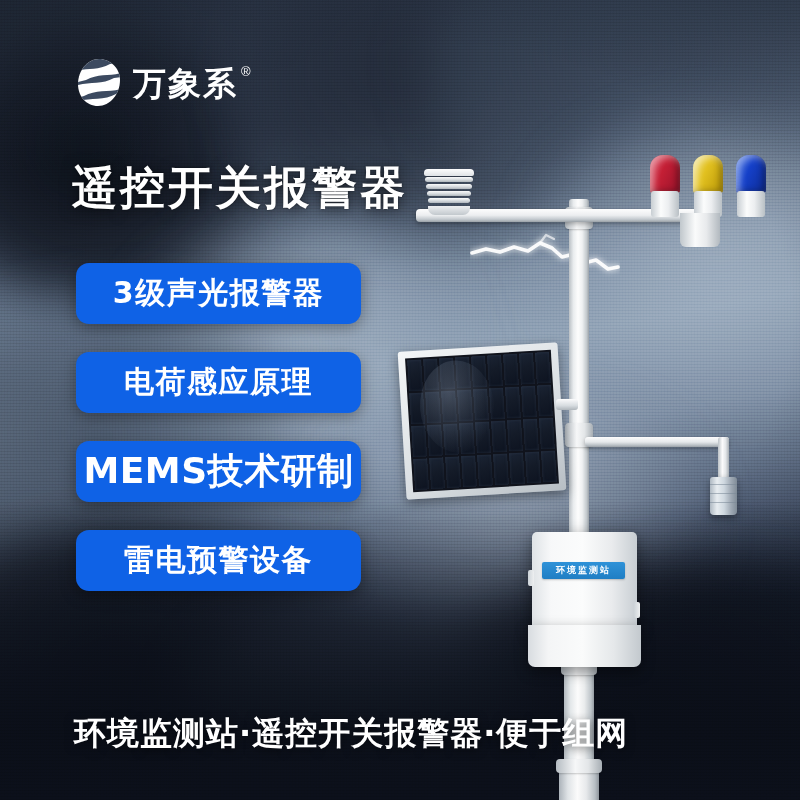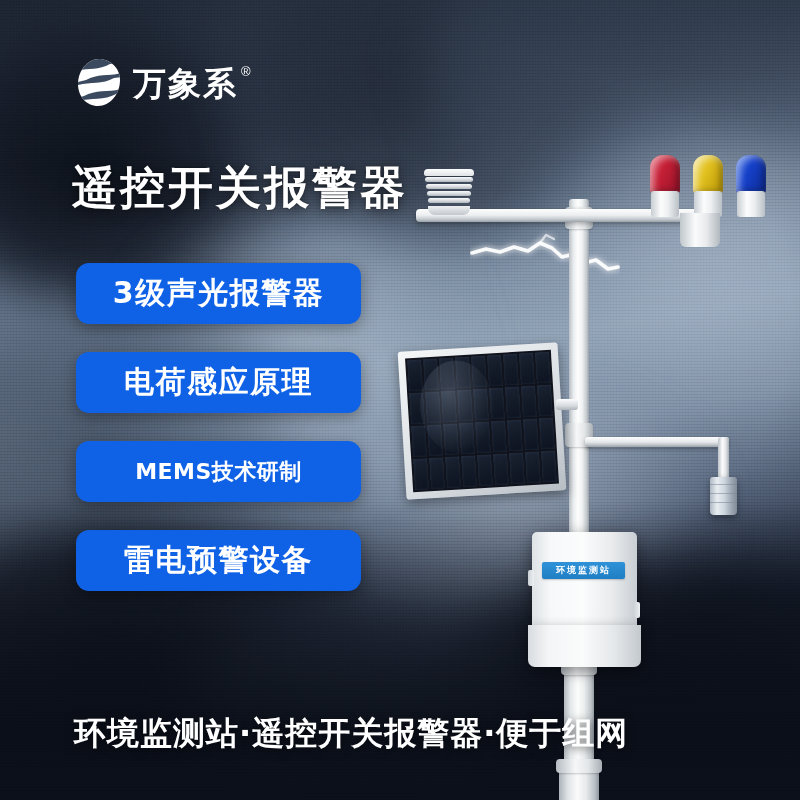--- a/index.html
+++ b/index.html
@@ -50,21 +50,21 @@
     text-shadow:0 2px 14px rgba(0,0,0,.6), 0 0 2px rgba(0,0,0,.5);}
 
   
   .pills{position:absolute;left:76px;top:263px;display:flex;flex-direction:column;gap:28px;}
   .pill{width:285px;height:61px;border-radius:13px;
     background:#0f62e6;
     display:flex;align-items:center;justify-content:center;
     color:#fff;font-size:30px;font-weight:700;letter-spacing:1.5px;
     font-family:"DejaVu Sans","Liberation Sans",sans-serif;
     box-shadow:0 4px 16px rgba(0,0,0,.35);}
-  .pill.en{letter-spacing:.5px;font-size:22px;}
+  .pill.en{letter-spacing:.5px;font-size:36px;}
 
   
   .tagline{position:absolute;left:74px;top:712px;color:#fff;
     font-size:32px;font-weight:700;letter-spacing:1px;
     font-family:"DejaVu Sans","Liberation Sans",sans-serif;
     text-shadow:0 2px 10px rgba(0,0,0,.55);}
 
   
   .bolt{position:absolute;left:470px;top:225px;width:150px;height:80px;pointer-events:none;}
 

